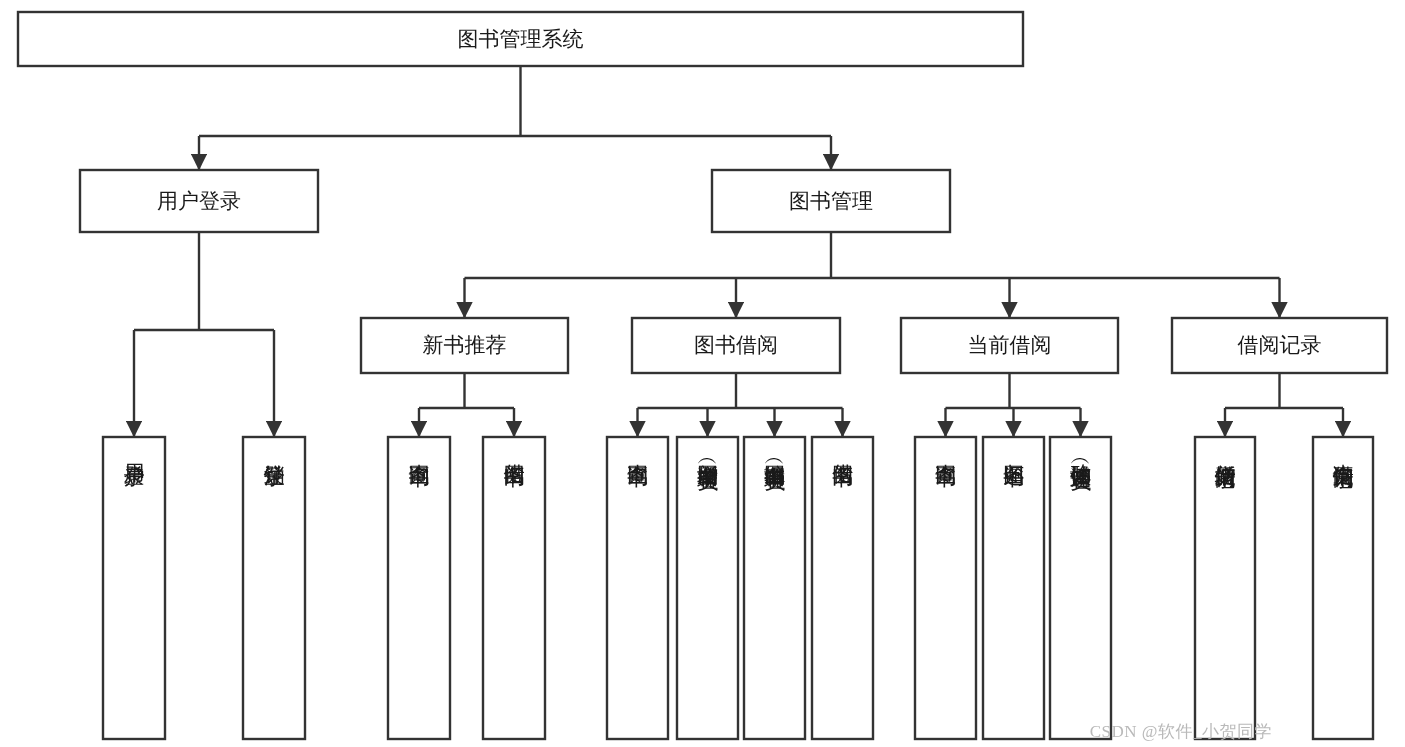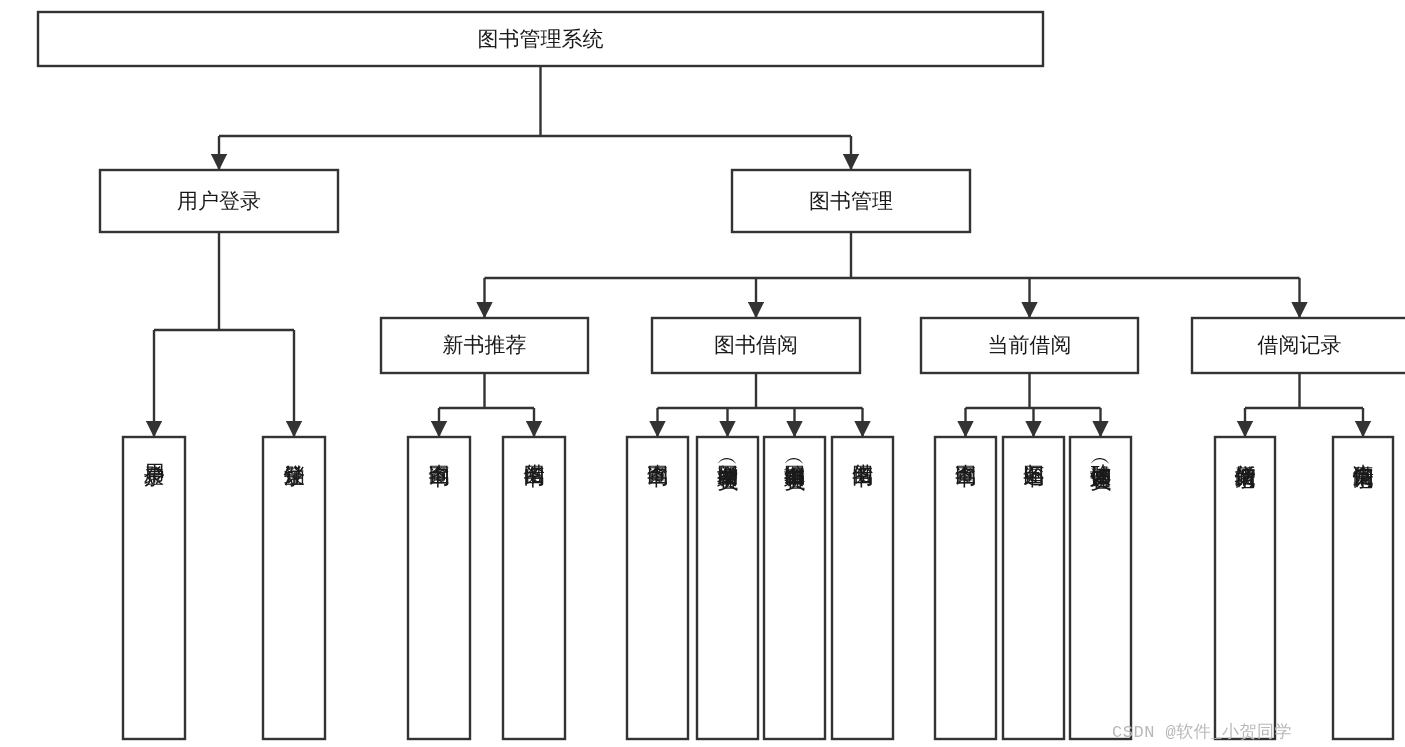--- a/index.html
+++ b/index.html
@@ -12,21 +12,20 @@
     width: 1405px;
     height: 747px;
     font-family: "Liberation Sans", "DejaVu Sans", sans-serif;
     position: relative;
     overflow: hidden;
   }
   #diagram-root {
     position: relative;
     width: 1280px;
     height: 747px;
-    margin-left: 20px;
   }
   svg#tree-svg {
     position: absolute;
     top: 0;
     left: 0;
     width: 1405px;
     height: 747px;
     display: block;
   }
   .node-box {
@@ -66,21 +65,21 @@
     display: flex;
     align-items: flex-start;
     justify-content: center;
     box-sizing: border-box;
     pointer-events: none;
   }
   #watermark {
     position: absolute;
     right: 8px;
     bottom: 4px;
-    font-family: Liberation Mono, monospace;
+    font-family: Liberation Serif, serif;
     font-size: 17px;
     color: #b9b9b9;
     letter-spacing: 0.5px;
     white-space: nowrap;
   }
 </style>
 </head>
 <body>
 
 <div id="diagram-root">

